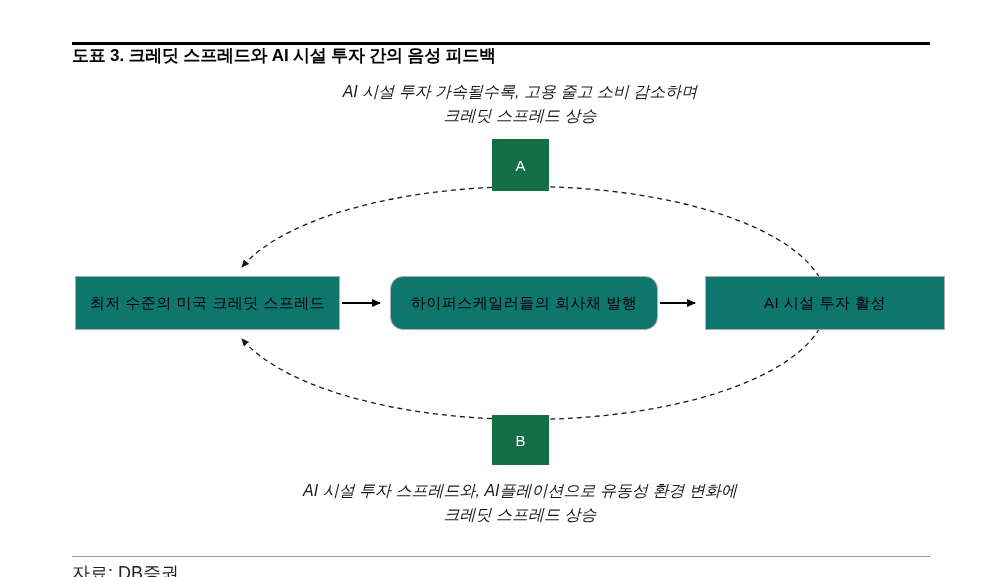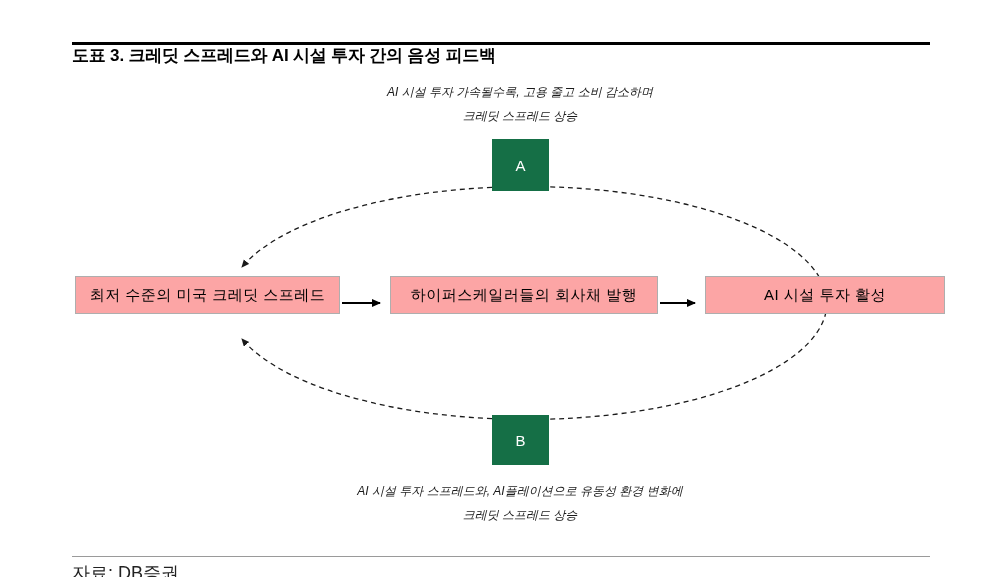--- a/index.html
+++ b/index.html
@@ -32,51 +32,51 @@
     height: 3px;
     background: #000;
   }
 
   .annotation {
     position: absolute;
     left: 200px;
     width: 640px;
     text-align: center;
     font-style: italic;
-    font-size: 12px;
+    font-size: 16px;
     line-height: 24px;
     color: #1a1a1a;
   }
   .annotation-top { top: 80px; }
   .annotation-bottom { top: 479px; }
 
   .arrow-layer {
     position: absolute;
     left: 0; top: 0;
     width: 1000px;
     height: 577px;
     z-index: 1;
   }
 
   .node-box {
     position: absolute;
     top: 276px;
-    height: 38px;
-    background: #fca5a5;
+    height: 54px;
+    background: #0f766e;
     border: 1px solid #aeaeae;
     display: flex;
     align-items: center;
     justify-content: center;
     font-size: 15px;
     letter-spacing: 0.5px;
     color: #000;
     z-index: 2;
   }
   .node-box.left   { left: 75px;  width: 265px; }
-  .node-box.middle { left: 390px; width: 268px; }
+  .node-box.middle { left: 390px; width: 268px; border-radius: 13px; }
   .node-box.right  { left: 705px; width: 240px; }
 
   .loop-node {
     position: absolute;
     left: 492px;
     width: 57px;
     display: flex;
     align-items: center;
     justify-content: center;
     color: #ffffff;

